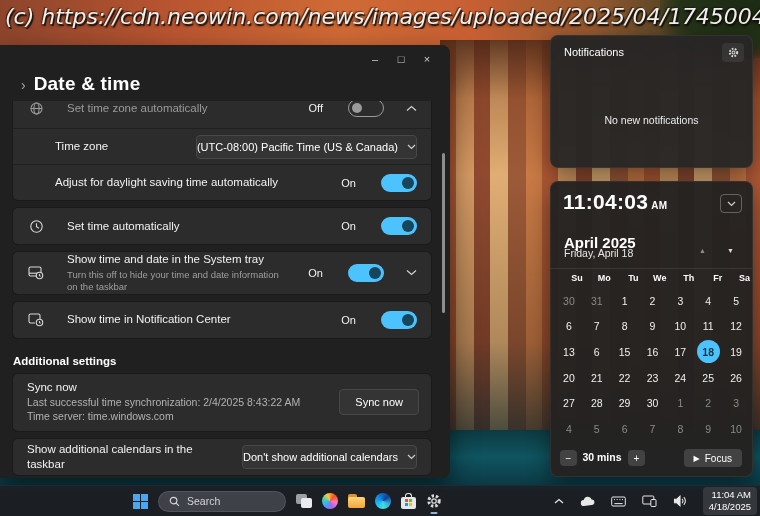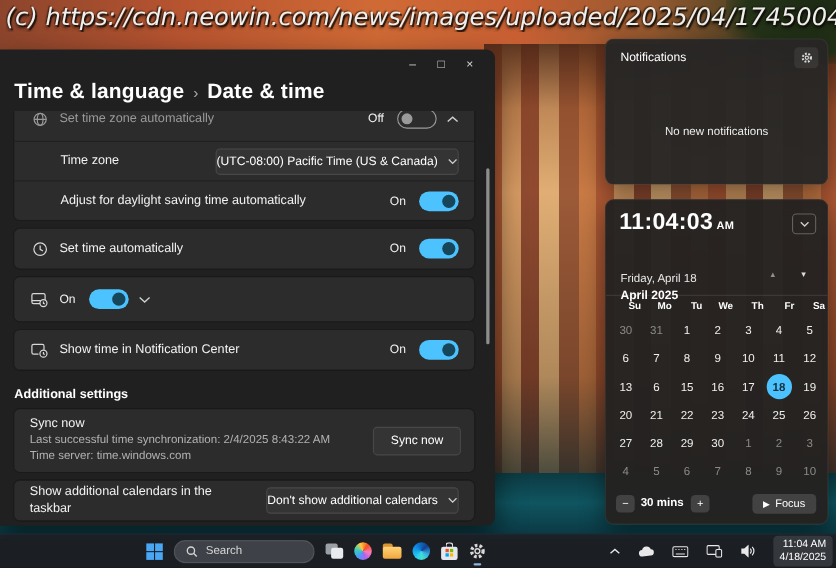--- a/index.html
+++ b/index.html
@@ -29,21 +29,21 @@
     background:#202020; border-radius:0 8px 8px 0; box-shadow:0 10px 26px rgba(0,0,0,0.55); }
   .win-controls { position:absolute; top:5px; right:10px; display:flex; color:#cfcfcf; font-size:11px; }
   .win-controls .wc { width:26px; height:18px; display:flex; align-items:center; justify-content:center; }
   .breadcrumb { position:absolute; left:13px; top:28px; display:flex; align-items:baseline; color:#fff; }
   .breadcrumb .crumb { font-size:19px; font-weight:600; letter-spacing:0.2px; }
   .breadcrumb .sep { color:#a8a8a8; font-size:14px; margin:0 8px; }
   .content { position:absolute; left:0; top:56px; width:100%; height:377px; overflow:hidden; }
   .card { position:relative; margin:0 18px 6px 12px; background:#2c2c2c;
     border:1px solid rgba(0,0,0,0.4); border-radius:6px; }
   .card.expander { margin-top:-14px; }
-  .row { display:flex; align-items:center; padding:0 14px; min-height:36px; gap:9px; }
+  .row { display:flex; align-items:center; padding:0 14px; min-height:36px; gap:22px; }
   .row.tall { min-height:40px; }
   .row-icon { width:18px; display:flex; justify-content:center; flex-shrink:0; }
   .row-label { flex:1; font-size:11.5px; color:#f2f2f2; line-height:1.3; }
   .row-label.dim { color:#9a9a9a; }
   .row-desc { font-size:9.5px; color:#9f9f9f; margin-top:2px; }
   .state-label { font-size:11px; color:#f2f2f2; margin-right:3px; }
   .sub { border-top:1px solid #202020; }
   .sub .row-label { margin-left:28px; }
   .toggle { width:36px; height:18px; border-radius:10px; position:relative; flex-shrink:0; }
   .toggle.on { background:var(--accent); }
@@ -70,21 +70,21 @@
   .notif-empty { position:absolute; left:0; top:78px; width:100%; text-align:center; font-size:10.5px; color:#ececec; }
   
   .clock-panel { position:absolute; left:550px; top:181px; width:203px; height:296px;
     background:rgba(36,34,33,0.97); border:1px solid rgba(255,255,255,0.06);
     border-radius:8px; box-shadow:0 8px 22px rgba(0,0,0,0.45); }
   .clock-time { position:absolute; left:12px; top:8px; font-size:21px; font-weight:600; color:#fff; letter-spacing:0.3px; }
   .clock-meridiem { font-size:10px; font-weight:600; margin-left:3px; }
   .clock-collapse { position:absolute; right:10px; top:12px; width:22px; height:19px;
     border:1px solid rgba(255,255,255,0.28); border-radius:4px; display:flex; align-items:center; justify-content:center; }
   .clock-date { position:absolute; left:13px; top:37px; font-size:10.5px; color:#e8e8e8;margin-top:28px; }
-  .cal-month { position:absolute; left:13px; top:81px; font-size:11px; font-weight:700; color:#fff; }
+  .cal-month { position:absolute; left:13px; top:52px; font-size:15px; font-weight:700; color:#fff; }
   .cal-up { position:absolute; right:46px; top:65px; font-size:7px; color:#8f8f8f; }
   .cal-down { position:absolute; right:18px; top:65px; font-size:7px; color:#dcdcdc; }
   .cal-sep { position:absolute; left:0; top:86px; width:100%; border-top:1px solid rgba(255,255,255,0.09); }
   .cal-dow { position:absolute; left:4px; top:91px; width:195px; display:grid; grid-template-columns:repeat(7,1fr); }
   .cal-dow span { text-align:right; font-size:9px; font-weight:700; color:#fff; }
   .cal-grid { position:absolute; left:4px; top:106px; width:195px; display:grid;
     grid-template-columns:repeat(7,1fr); grid-auto-rows:25.6px; }
   .cal-day { display:flex; align-items:center; justify-content:center; font-size:10.5px; color:#f0f0f0; }
   .cal-day.muted { color:#8a8a8a; }
   .cal-day span { width:23px; height:23px; display:flex; align-items:center; justify-content:center; border-radius:50%; }
@@ -146,21 +146,20 @@
 <div class="watermark">(c) https://cdn.neowin.com/news/images/uploaded/2025/04/1745004935_</div>
 
 <div class="settings-window">
   <div class="win-controls">
     <div class="wc">–</div>
     <div class="wc">□</div>
     <div class="wc">×</div>
   </div>
 
   <div class="breadcrumb">
-    <span class="crumb">Time &amp; language</span>
     <span class="sep">›</span>
     <span class="crumb">Date &amp; time</span>
   </div>
 
   <div class="content">
 
     <div class="card expander">
       <div class="row tall">
         <span class="row-icon">
           <svg width="15" height="15" viewBox="0 0 15 15" fill="none" stroke="#9a9a9a" stroke-width="1.1">
@@ -214,20 +213,24 @@
 
     <div class="card">
       <div class="row tall">
         <span class="row-icon">
           <svg width="16" height="15" viewBox="0 0 16 15" fill="none" stroke="#d8d8d8" stroke-width="1.1">
             <rect x="1" y="2" width="12" height="9" rx="1.5"></rect>
               <line x1="1" y1="8.2" x2="13" y2="8.2"></line>
             <circle cx="11.5" cy="10.5" r="3.2" fill="#2c2c2c"></circle>
               <polyline points="11.5,9 11.5,10.7 12.7,11.3"></polyline>
           </svg>
+        </span>
+        <span class="row-label">
+          <div>Show time and date in the System tray</div>
+          <div class="row-desc">Turn this off to hide your time and date information on the taskbar</div>
         </span>
         <span class="state-label">On</span>
         <div class="toggle on">
             <div class="knob"></div>
           </div>
         <svg class="chev-svg" width="11" height="7" viewBox="0 0 11 7" fill="none" stroke="#cfcfcf" stroke-width="1.3">
             <polyline points="1,1.5 5.5,5.5 10,1.5"></polyline>
           </svg>
       </div>
     </div>

